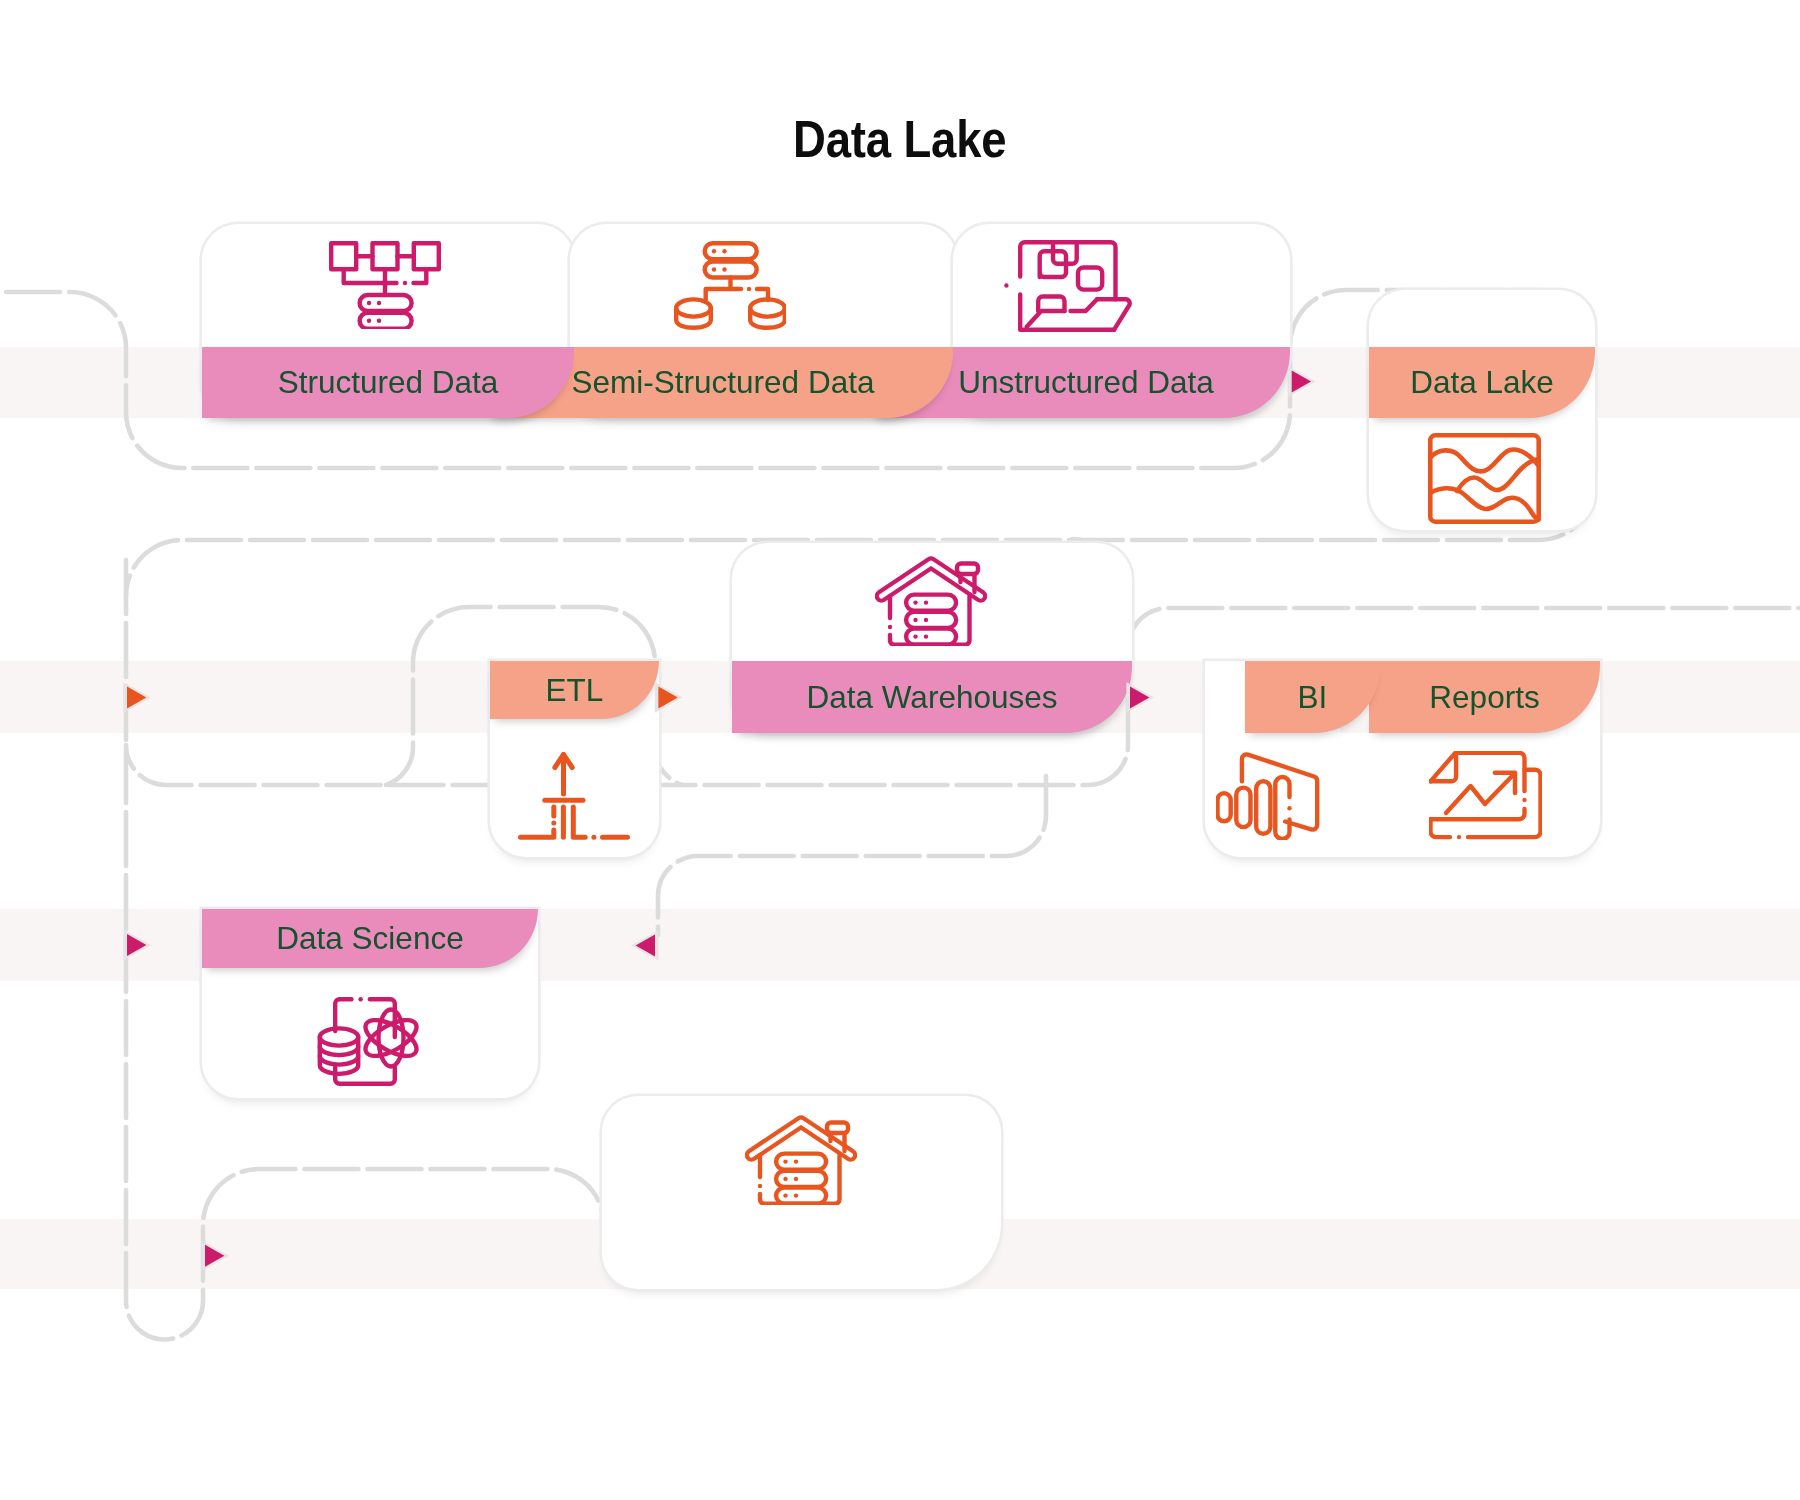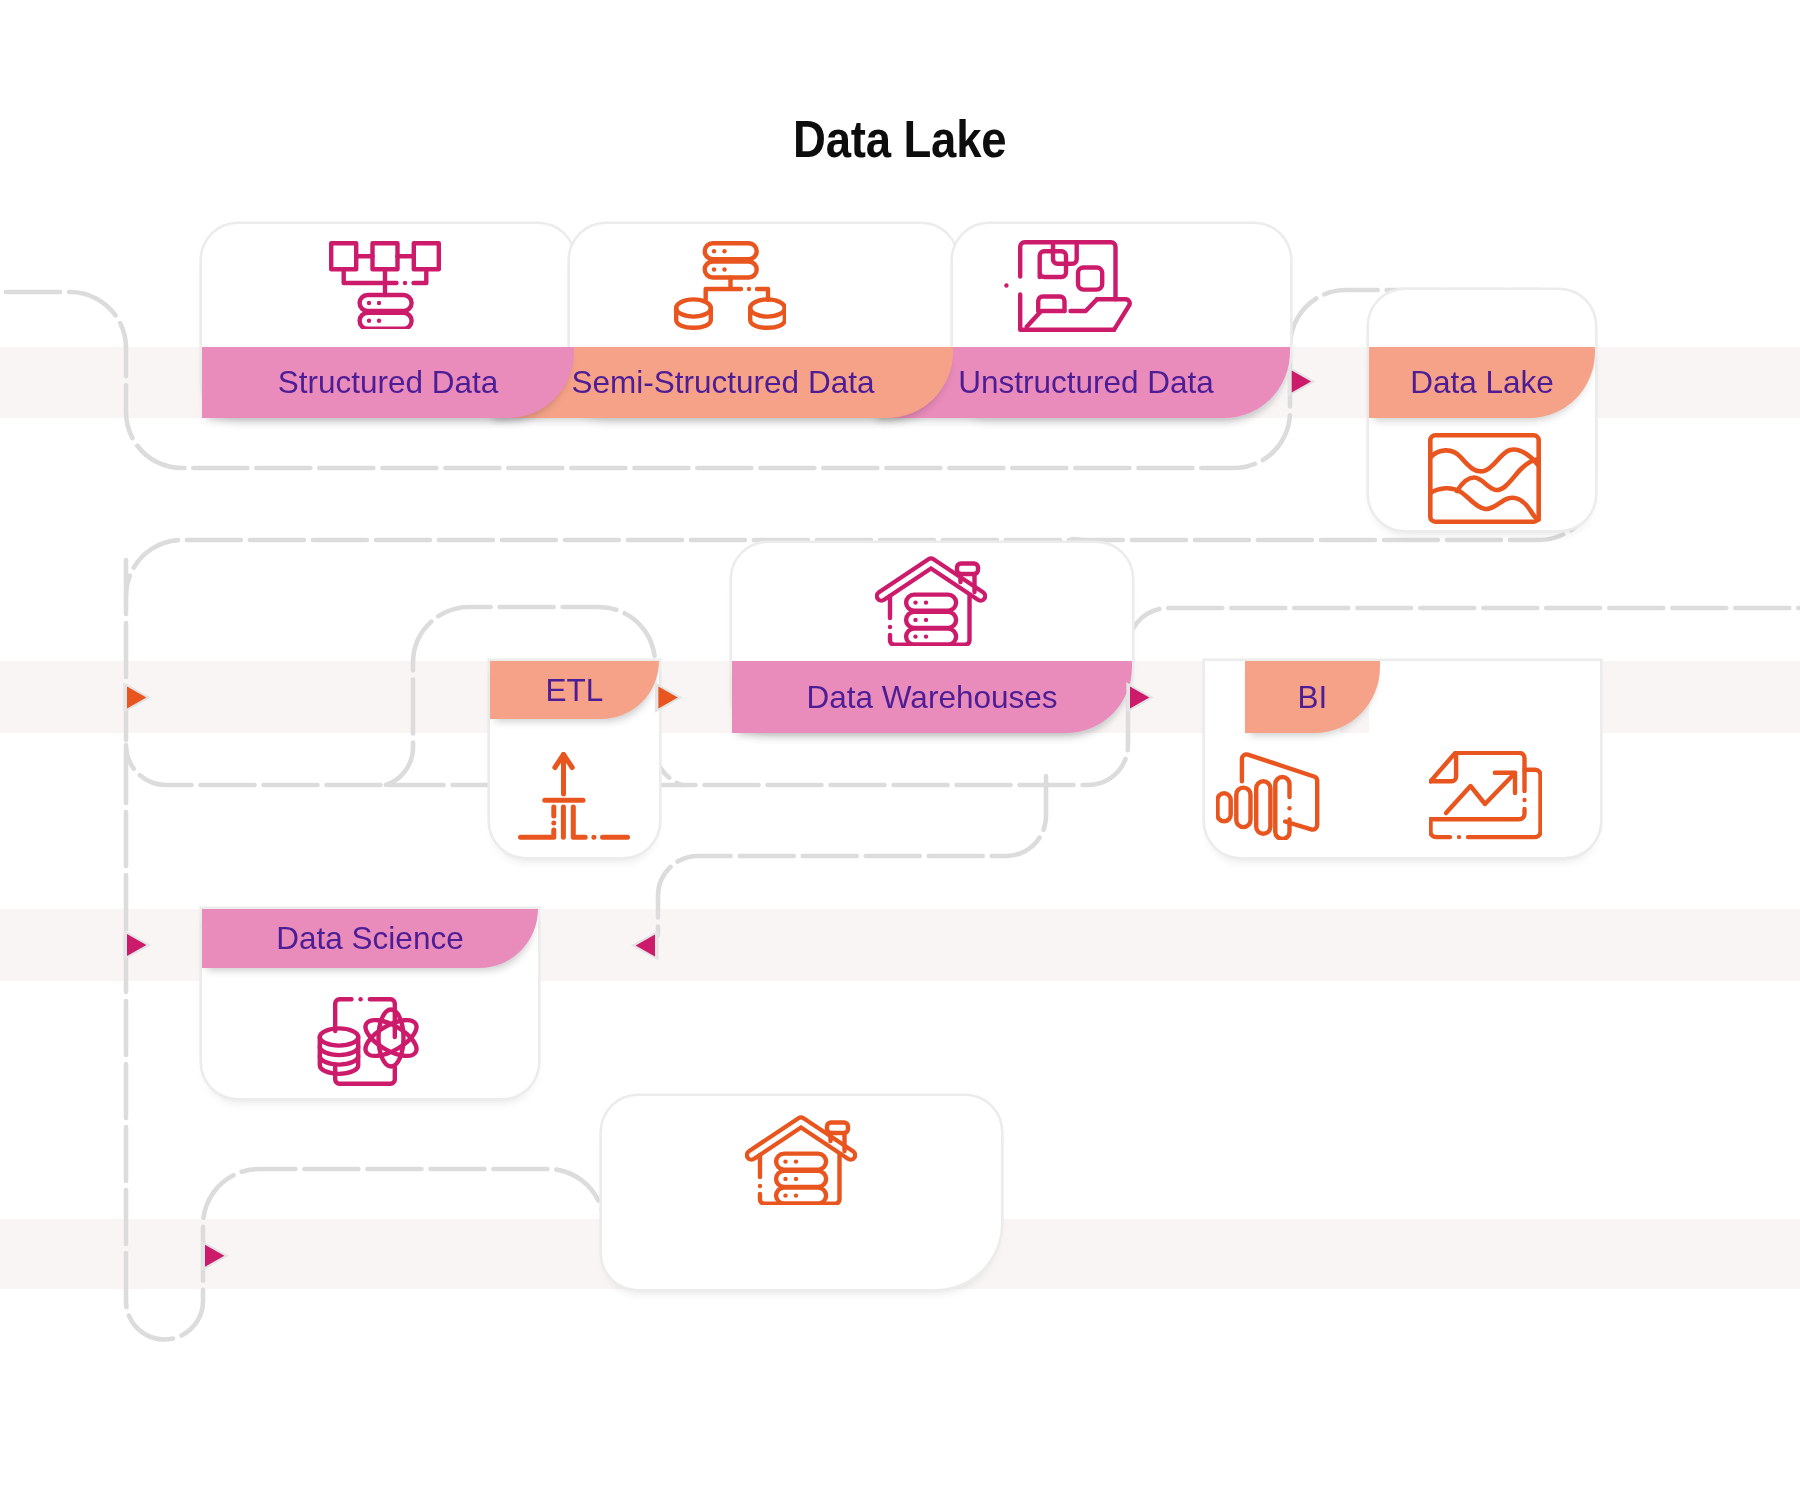--- a/index.html
+++ b/index.html
@@ -7,21 +7,21 @@
   body{width:1800px;height:1500px;background:#ffffff;
        font-family:"Liberation Sans",sans-serif;overflow:hidden;}
   #stage{position:absolute;left:0;top:0;width:1800px;height:1500px;overflow:hidden;}
   .band{position:absolute;left:0;width:1800px;background:#f9f5f5;}
   svg.layer{position:absolute;left:0;top:0;width:1800px;height:1500px;overflow:visible;}
   .title{position:absolute;font-weight:bold;color:#0d0d0d;white-space:nowrap;letter-spacing:-0.2px;}
   .card{position:absolute;background:#fff;box-sizing:border-box;
         box-shadow:0 0 0 2.6px #ececec, 0 8px 11px -5px rgba(0,0,0,0.12);}
   .bar{position:absolute;box-sizing:border-box;display:flex;align-items:center;justify-content:center;
        box-shadow:0 7px 9px -5px rgba(0,0,0,0.22);}
-  .bar span{color:#4c1d95;white-space:nowrap;font-size:31.5px;}
+  .bar span{color:#14532d;white-space:nowrap;font-size:31.5px;}
   .ic{position:absolute;}
   .band-patch{position:absolute;background:#f9f5f5;}
 </style>
 </head>
 <body>
 
 <div id="stage">
 
   <div class="band" style="top:347px;height:71px"></div>
   <div class="band" style="top:661px;height:72px"></div>
@@ -45,20 +45,23 @@
   <div class="card" style="left:1369px;top:290px;width:226px;height:240px;border-radius:36px;"></div>
   <div class="card" style="left:490px;top:661px;width:169px;height:196px;border-radius:0 0 36px 36px;"></div>
   <div class="card" style="left:732px;top:543px;width:400px;height:190px;border-radius:36px 36px 66px 36px;"></div>
   <div class="card" style="left:1205px;top:661px;width:395px;height:196px;border-radius:0 0 36px 36px;"></div>
   <div class="band-patch" style="left:1340px;top:661px;width:29px;height:72px;"></div>
   <div class="card" style="left:202px;top:909px;width:336px;height:189px;border-radius:0 0 36px 36px;"></div>
   <div class="card" style="left:602px;top:1096px;width:399px;height:193px;border-radius:36px 36px 66px 36px;"></div>
 
   <div class="bar" style="left:202px;top:909px;width:336px;height:59px;background:#e98bbb;border-radius:0 0 66px 0;">
     <span>Data Science</span>
+  </div>
+  <div class="bar" style="left:1369px;top:661px;width:231px;height:72px;background:#f6a288;border-radius:0 0 66px 0;">
+    <span>Reports</span>
   </div>
   <div class="bar" style="left:1205px;top:661px;width:135px;height:72px;background:#f6a288;border-radius:0 0 66px 0;margin-left:40px;">
     <span>BI</span>
   </div>
   <div class="bar" style="left:732px;top:661px;width:400px;height:72px;background:#e98bbb;border-radius:0 0 66px 0;">
     <span>Data Warehouses</span>
   </div>
   <div class="bar" style="left:490px;top:661px;width:169px;height:58px;background:#f6a288;border-radius:0 0 66px 0;">
     <span>ETL</span>
   </div>

